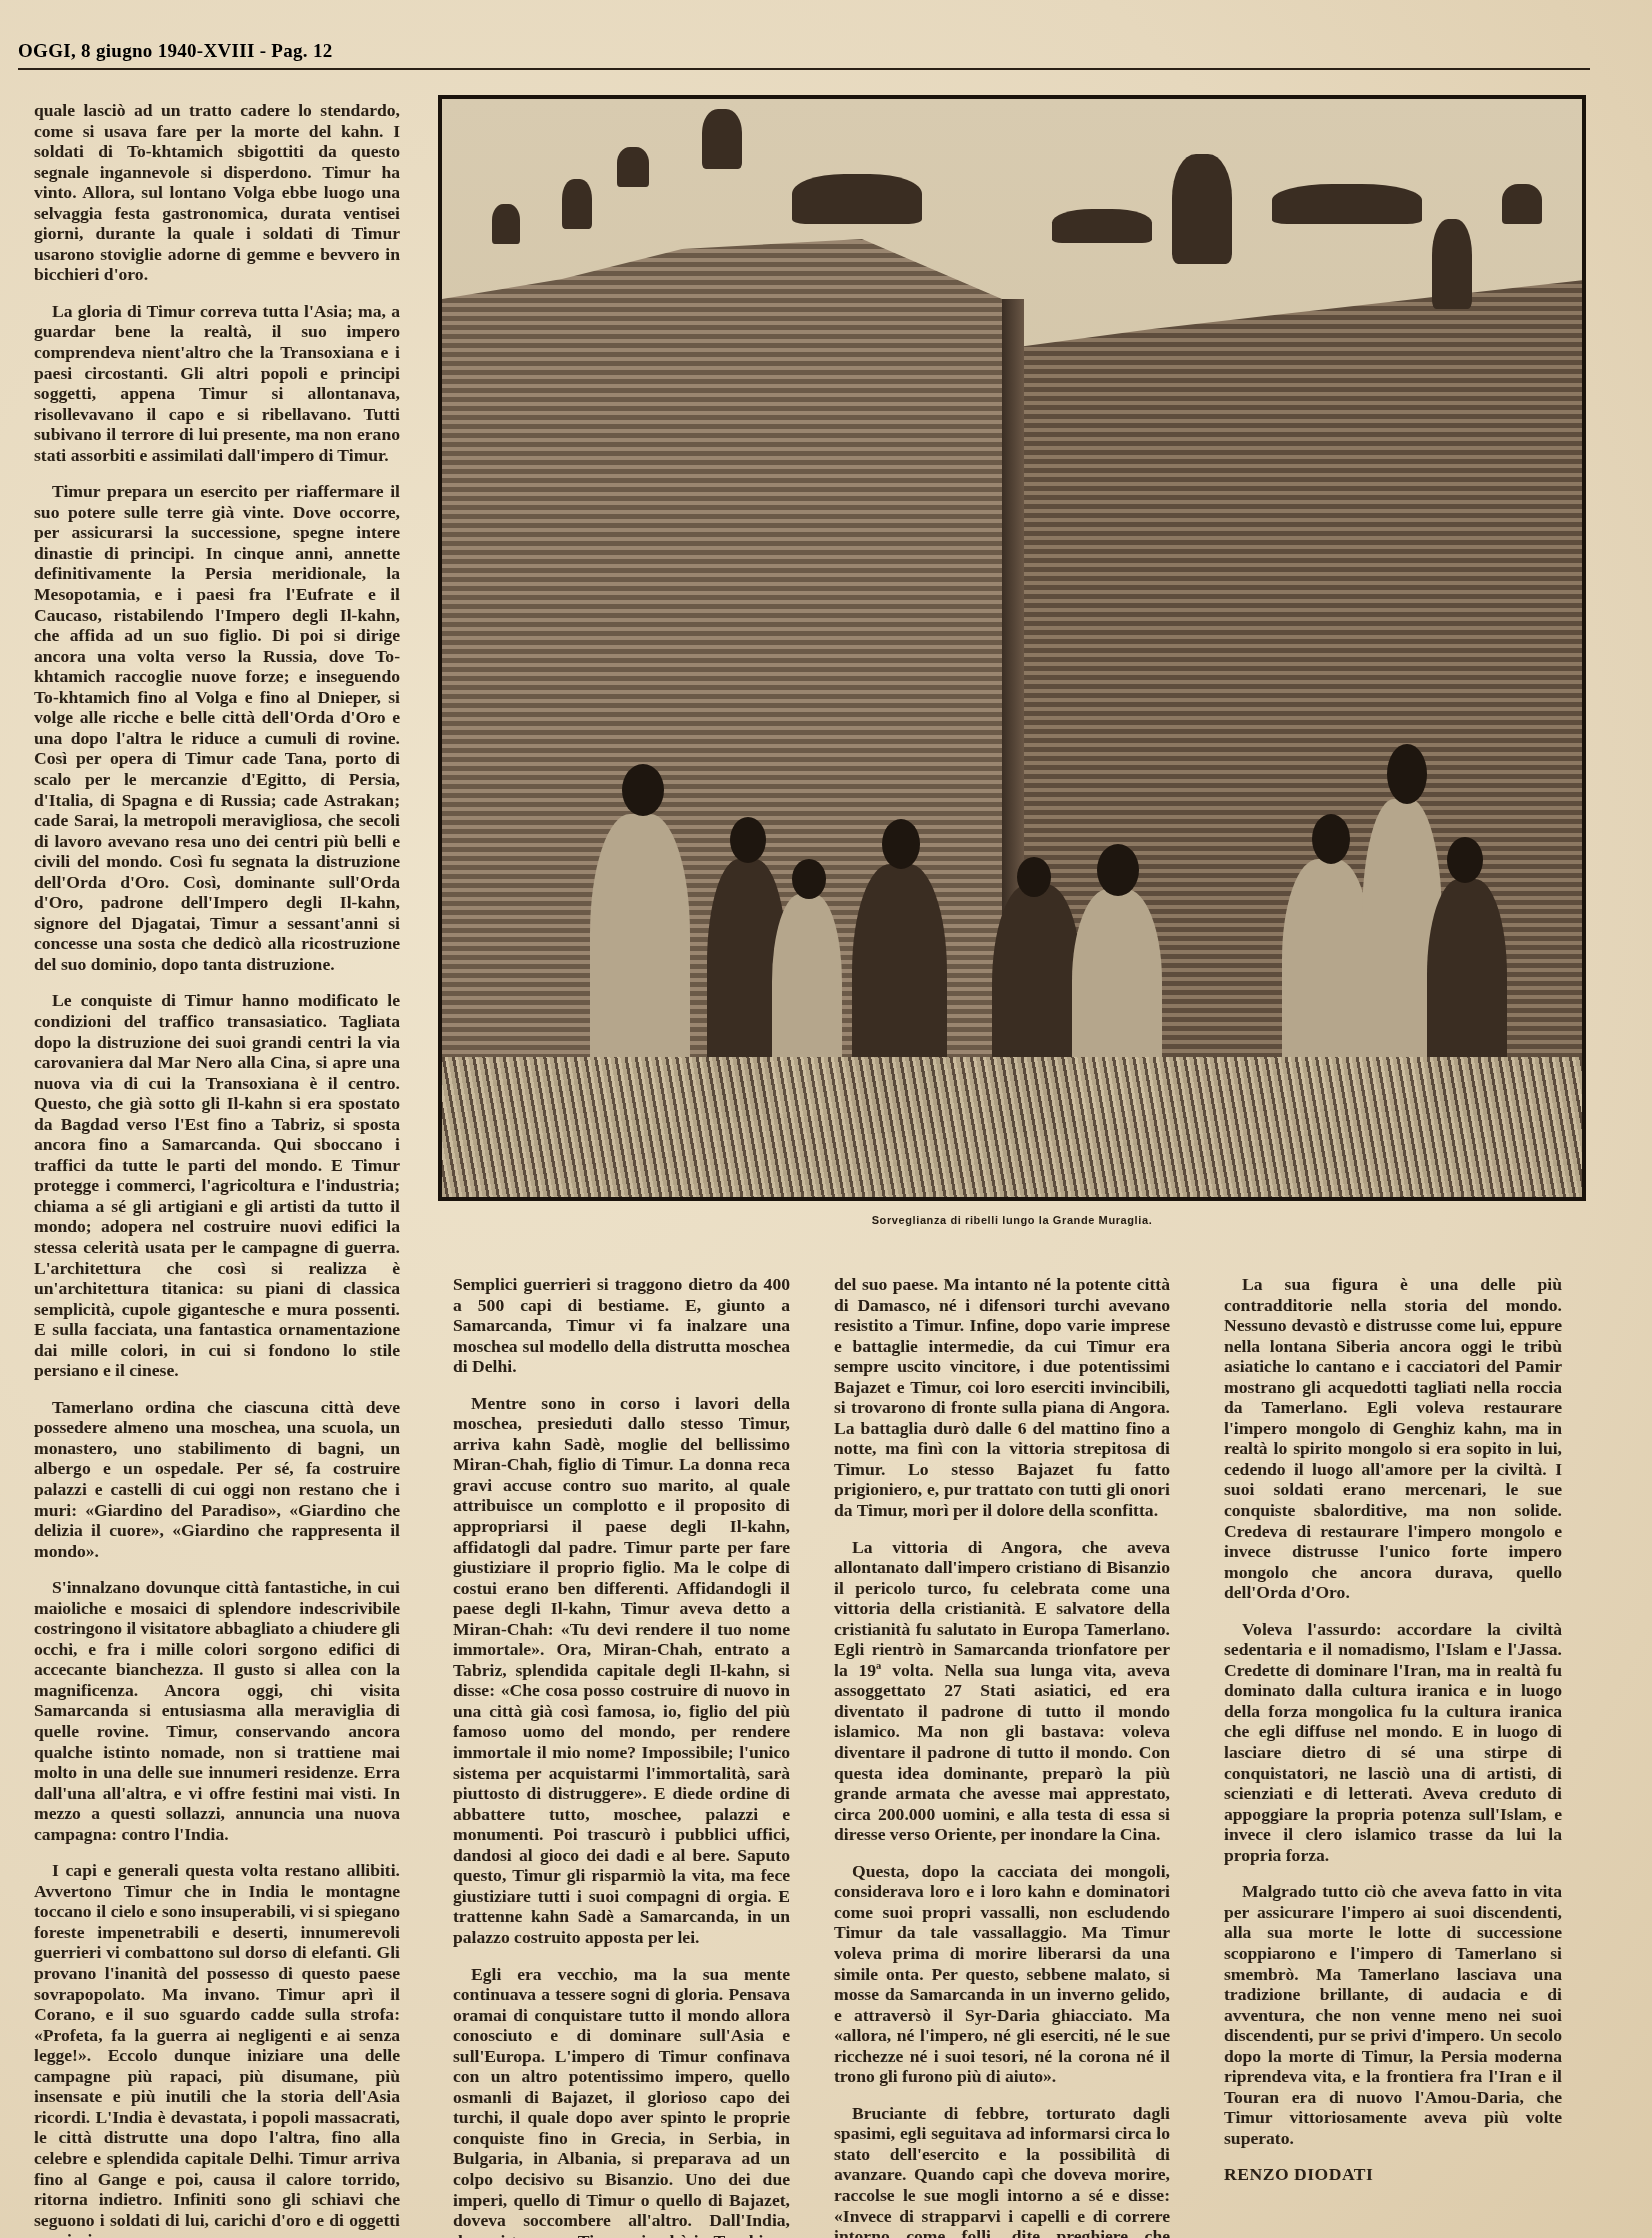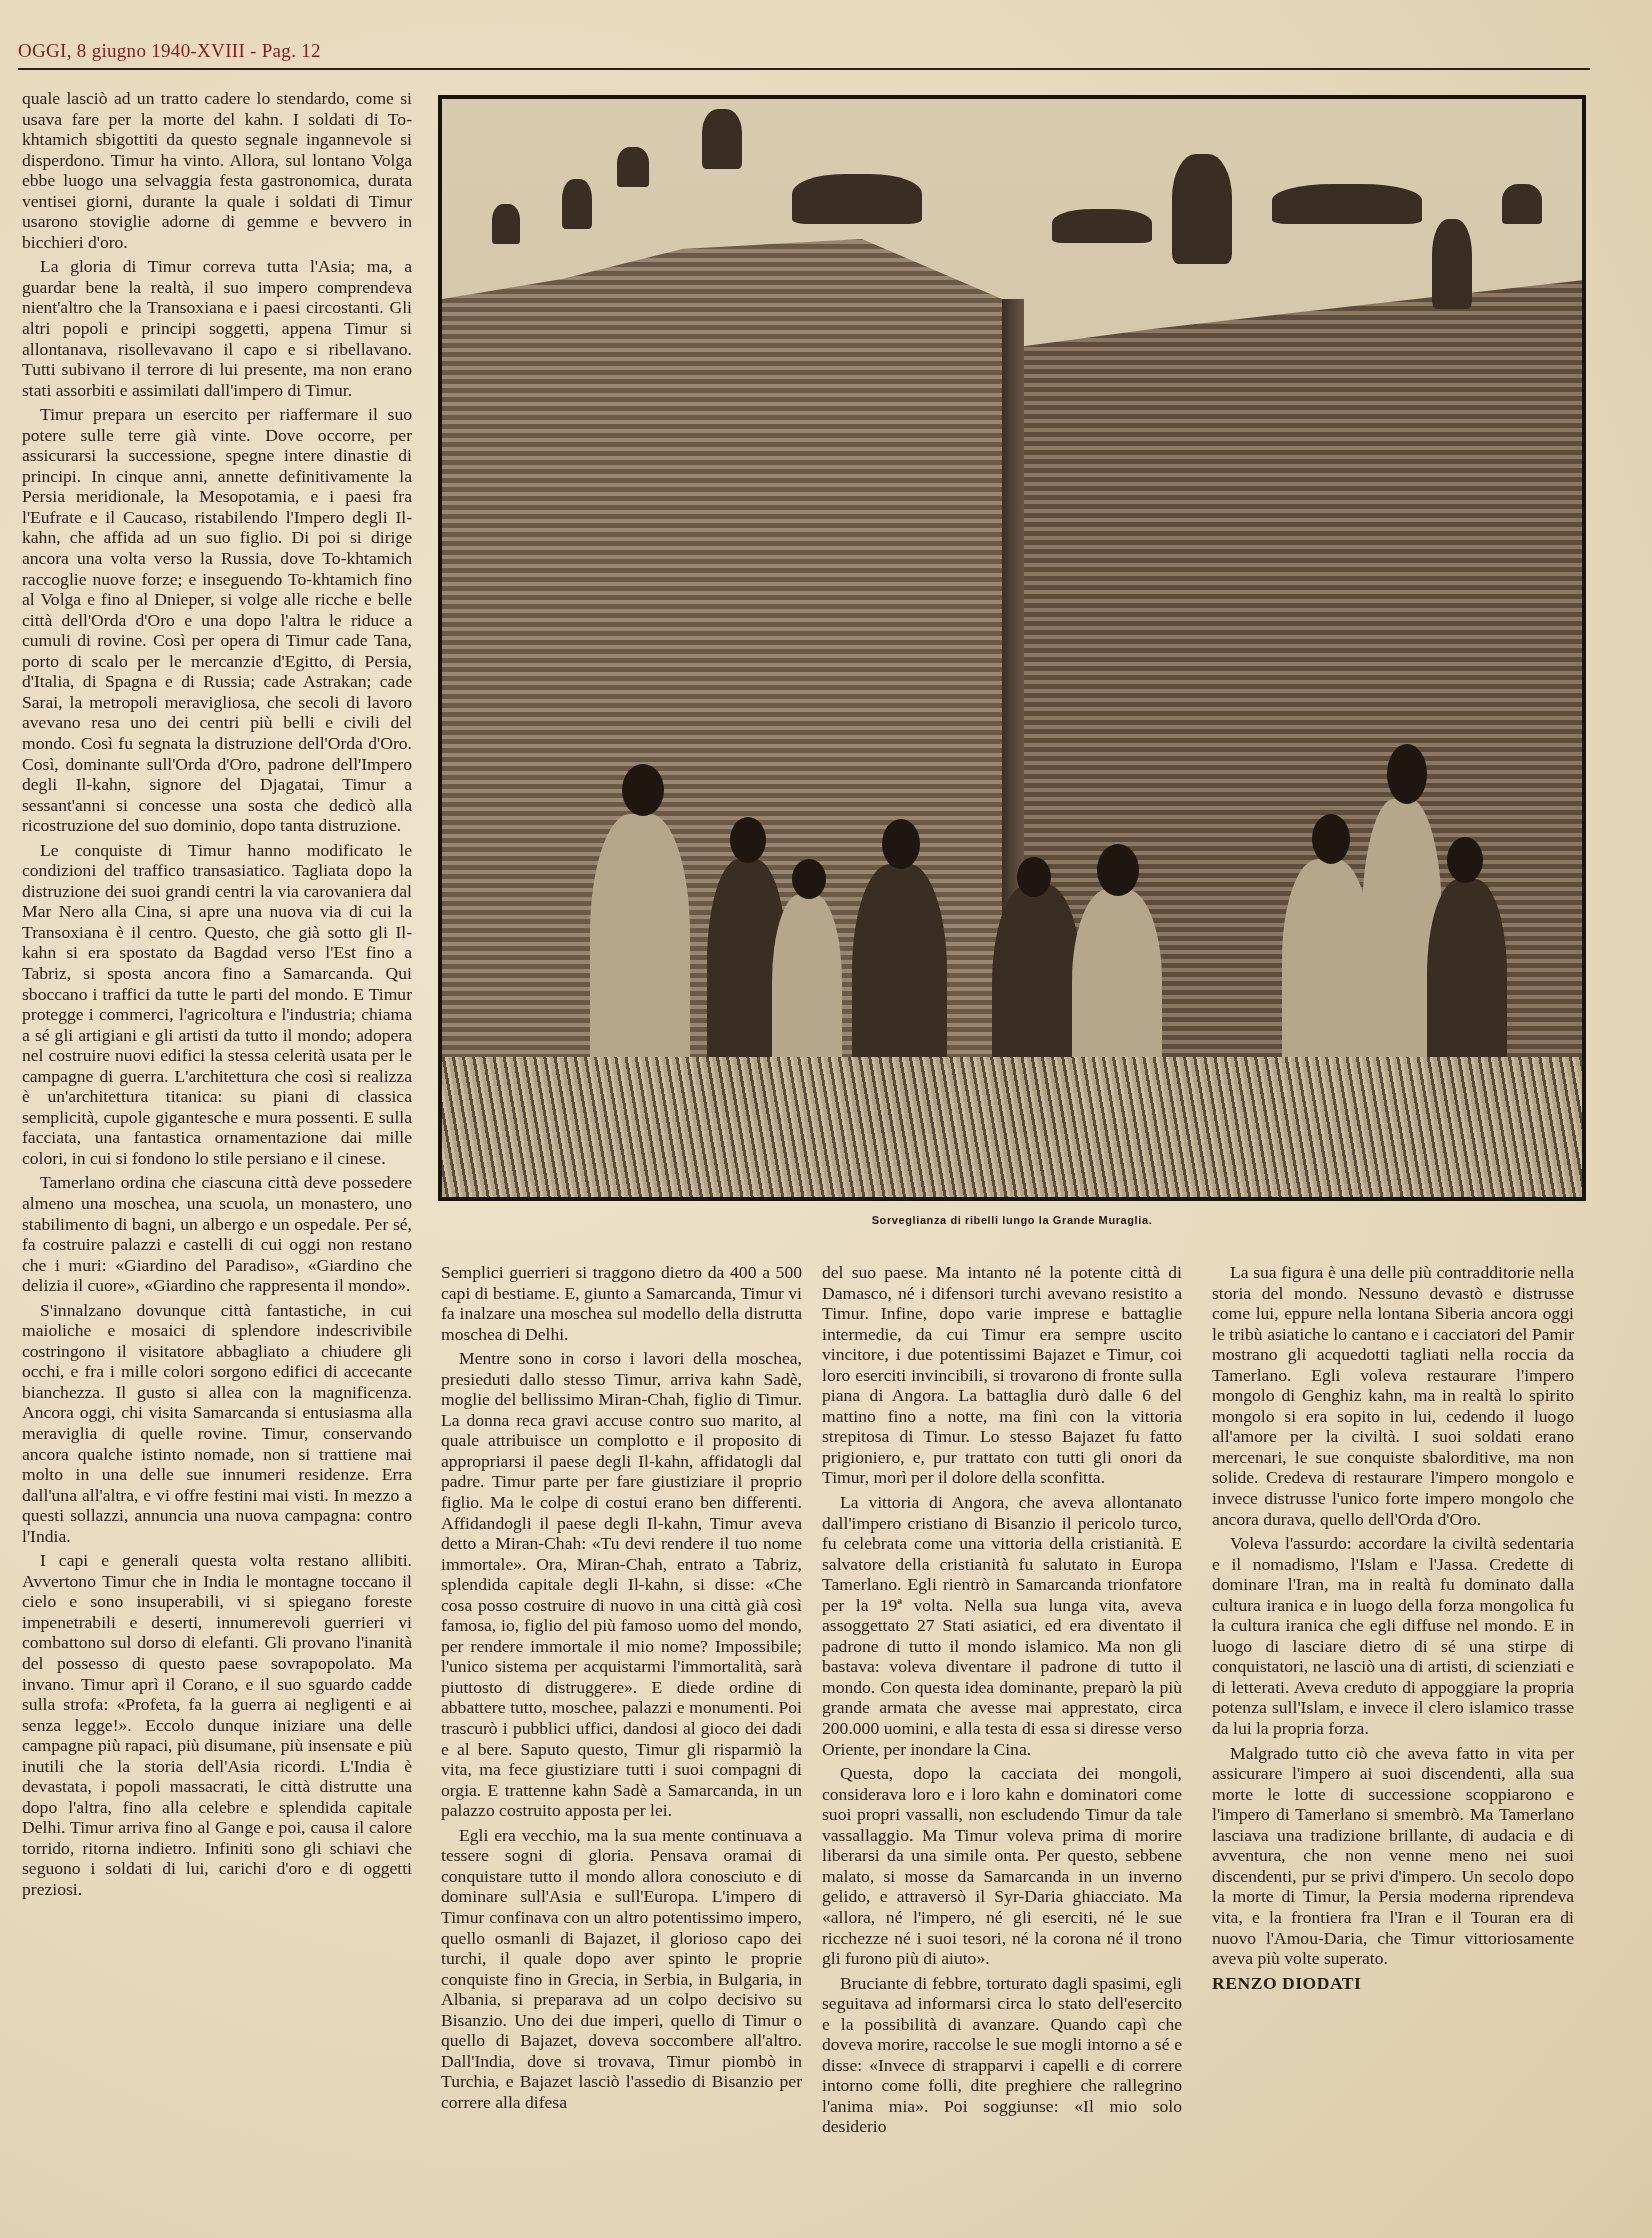--- a/index.html
+++ b/index.html
@@ -6,32 +6,32 @@
   body {
     width: 1652px; height: 2238px; overflow: hidden;
     background: #e9dcc2;
     background-image: radial-gradient(ellipse at 30% 40%, #eee3cb 0%, #e6d8bd 60%, #dccaa9 100%);
     font-family: "Liberation Serif", "DejaVu Serif", serif;
     color: #2a2016;
     position: relative;
   }
   .header {
     position: absolute; left: 18px; top: 40px;
-    font-family: "Liberation Serif", serif; font-weight: normal;
-    font-size: 19px; letter-spacing: 0.3px; color: #7f1d1d;
+    font-family: "Liberation Serif", serif; font-weight: bold;
+    font-size: 19px; letter-spacing: 0.3px; color: #000000;
   }
   .header-rule {
     position: absolute; left: 18px; top: 68px; width: 1572px; height: 2px; background: #2a2016;
   }
   .col {
     position: absolute;
     font-size: 17.6px; line-height: 20.55px;
     text-align: justify; hyphens: manual;
   }
-  .col p { margin: 4px; text-indent: 18px; }
+  .col p { margin: 16px; text-indent: 18px; font-weight: bold; }
   .col p.noindent { text-indent: 0; }
   #col1 { left: 18px; top: 84px; width: 398px; }
   #col2 { left: 437px; top: 1258px; width: 369px; }
   #col3 { left: 818px; top: 1258px; width: 368px; }
   #col4 { left: 1208px; top: 1258px; width: 370px; }
   .photo {
     position: absolute; left: 438px; top: 95px; width: 1148px; height: 1106px;
     border: 4px solid #1a130c; box-sizing: border-box; overflow: hidden;
     background: #cfc1a4;
   }

